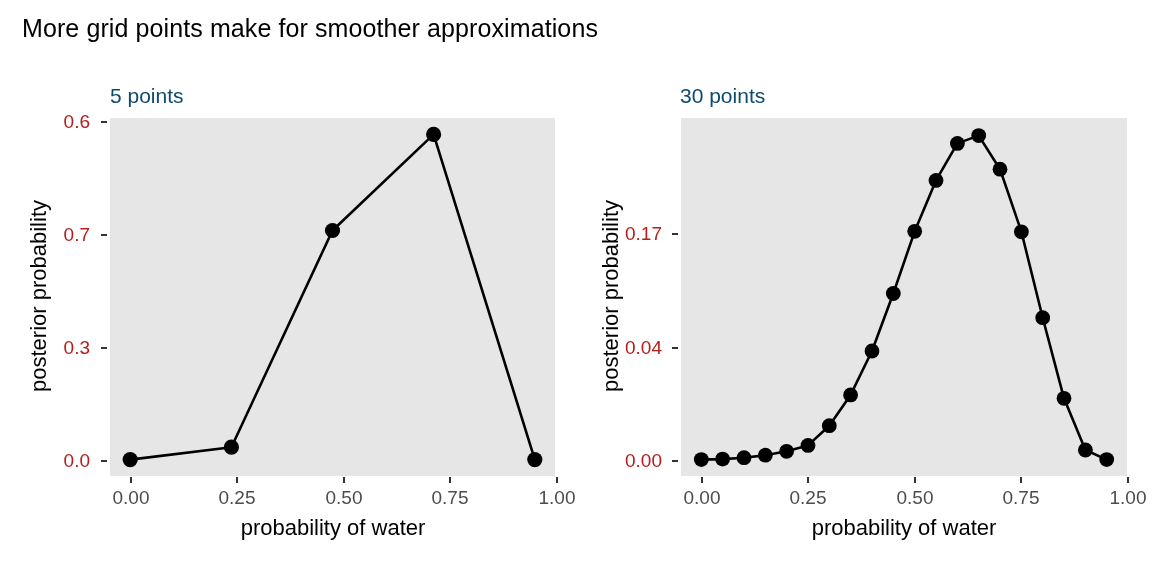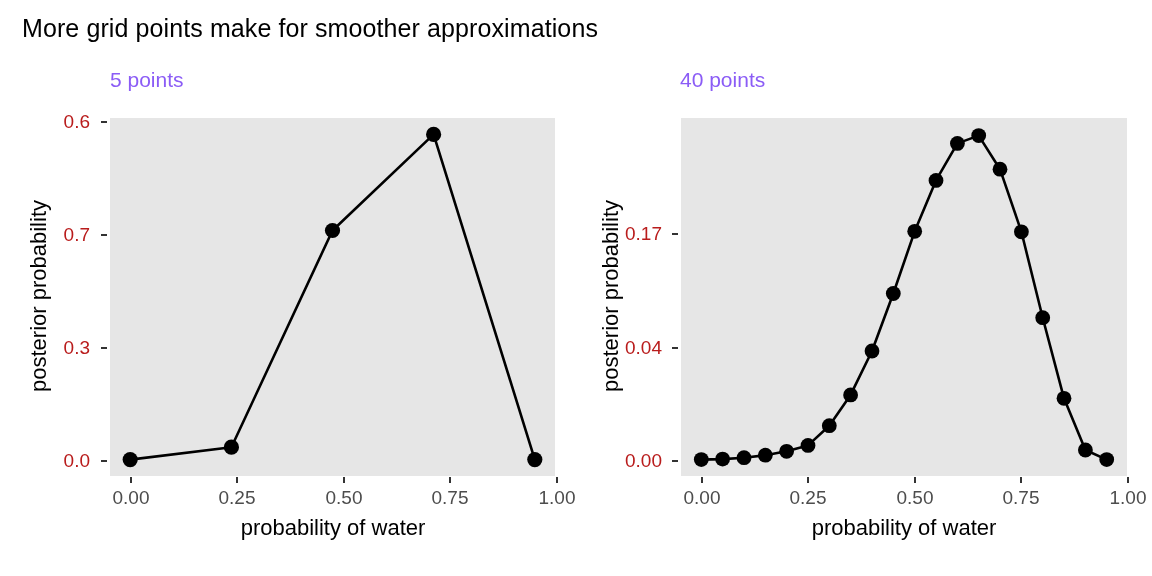--- a/index.html
+++ b/index.html
@@ -31,22 +31,23 @@
     letter-spacing: 0.1px;
   }
   .facet {
     position: absolute;
     top: 0;
     height: 576px;
   }
   .facet-title {
     position: absolute;
     font-size: 21px;
-    color: #8b5cf6;
-    white-space: nowrap;
+    color: #0c4a6e;
+    white-space: nowrap;
+    margin-top: 16px;
   }
   .panel {
     position: absolute;
     background: #e6e6e6;
     overflow: visible;
   }
   .panel svg {
     position: absolute;
     left: 0; top: 0;
     overflow: visible;
@@ -158,21 +159,21 @@
     <div class="xtick-label" style="left:450px; top:487px;">0.75</div>
 
     <div class="tickmark-x" style="left:557px; top:477px;"></div>
     <div class="xtick-label" style="left:557px; top:487px;">1.00</div>
 
     <div class="axis-title-x" style="left:333px; top:515px;">probability of water</div>
   </div>
 
   <div class="facet" style="left:576px; width:576px;">
 
-    <div class="facet-title" style="left:104px; top:68px;">40 points</div>
+    <div class="facet-title" style="left:104px; top:68px;">30 points</div>
 
     <div class="axis-title-y" style="left:22px; top:296px;">posterior probability</div>
 
     <div class="ytick-label" style="left:24px; top:234px; width:62px;">0.17</div>
     <div class="tickmark-y" style="left:96px; top:234px;"></div>
 
     <div class="ytick-label" style="left:24px; top:348px; width:62px;">0.04</div>
     <div class="tickmark-y" style="left:96px; top:348px;"></div>
 
     <div class="ytick-label" style="left:24px; top:461px; width:62px;">0.00</div>

